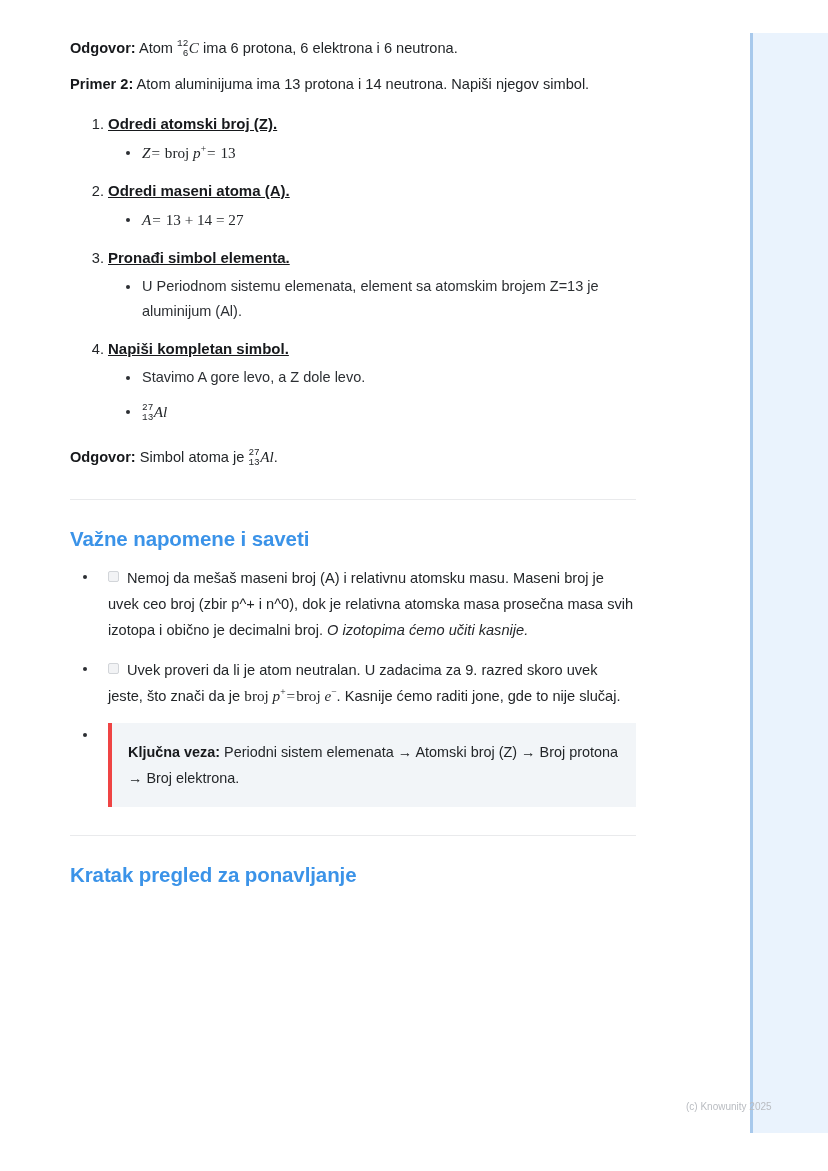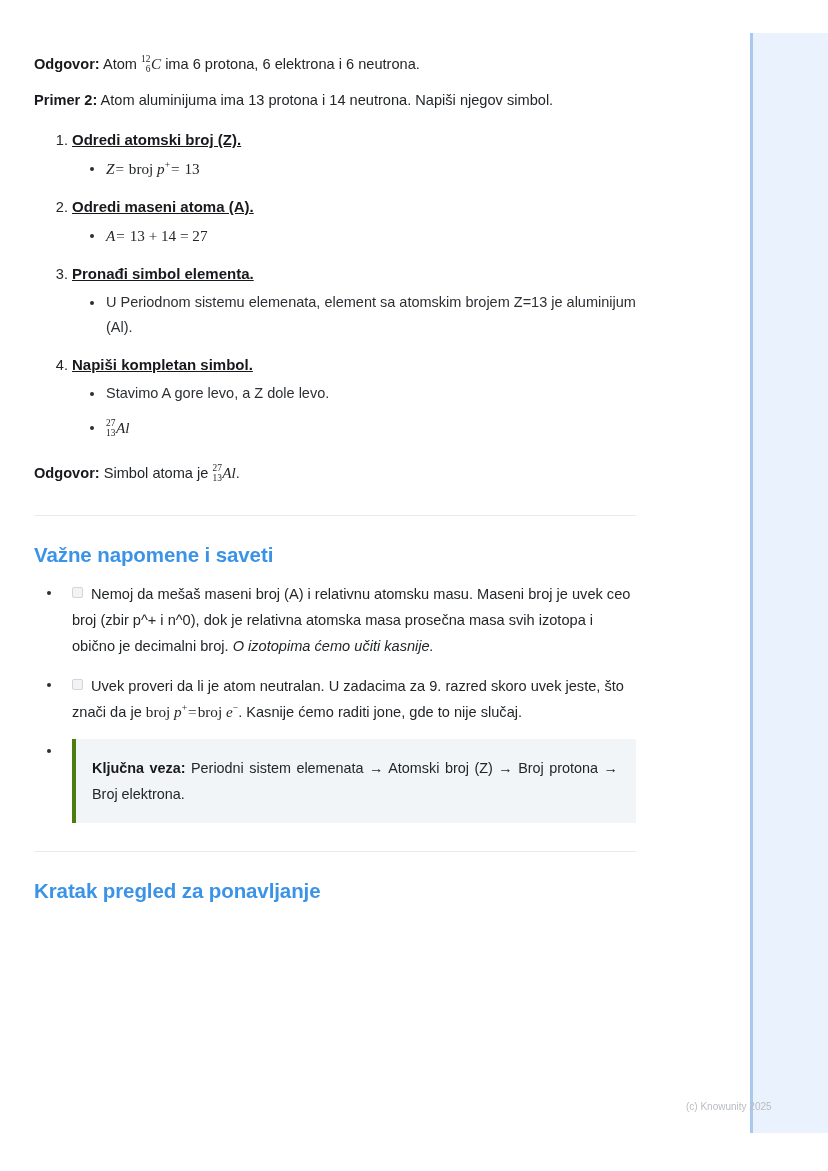--- a/index.html
+++ b/index.html
@@ -25,23 +25,23 @@
     height: 1100px;
     background: #eaf3fd;
     border-left: 3px solid #a8c9ec;
     box-sizing: border-box;
   }
 
   
   .doc {
     position: absolute;
     left: 0;
-    top: 16px;
+    top: 0;
     width: 706px;
-    padding: 34px 70px 0 34px;
+    padding: 34px 70px 0 70px;
     box-sizing: border-box;
   }
 
   p.para {
     margin: 0 0 9px 0;
     font-size: 14.6px;
     line-height: 27px;
     text-align: justify;
     color: #232629;
   }
@@ -63,21 +63,21 @@
     line-height: 0;
   }
   
   .nuc {
     display: inline-block;
     vertical-align: -0.32em;
     text-align: right;
     font-size: 9.4px;
     line-height: 1.02;
     font-style: normal;
-    font-family: Liberation Serif, serif;
+    font-family: Liberation Mono, monospace;
     margin-right: 0.5px;
   }
   .nuc span { display: block; }
 
   
   ol.steps {
     margin: 14px 0 0 0;
     padding-left: 38px;
     font-size: 14.6px;
   }
@@ -181,21 +181,21 @@
     transform: rotate(42deg);
   }
   .it { font-style: italic; }
   b.strong { font-weight: bold; color: #17191c; }
 
   
   li.quote-li { padding-left: 28px; margin-bottom: 0; }
   blockquote.callout {
     margin: 0;
     background: #f2f5f8;
-    border-left: 4px solid #4d7c0f;
+    border-left: 4px solid #ef4444;
     padding: 16px 18px 16px 16px;
     font-size: 14.4px;
     line-height: 26px;
     text-align: justify;
     color: #232629;
     box-sizing: border-box;
   }
   blockquote.callout p { margin: 0; }
 
   

